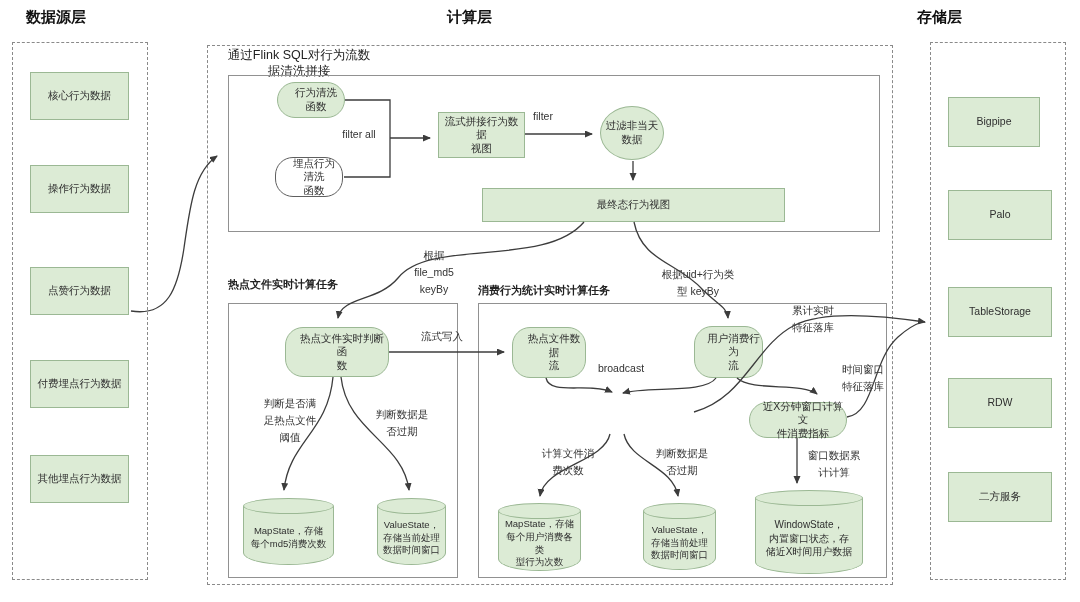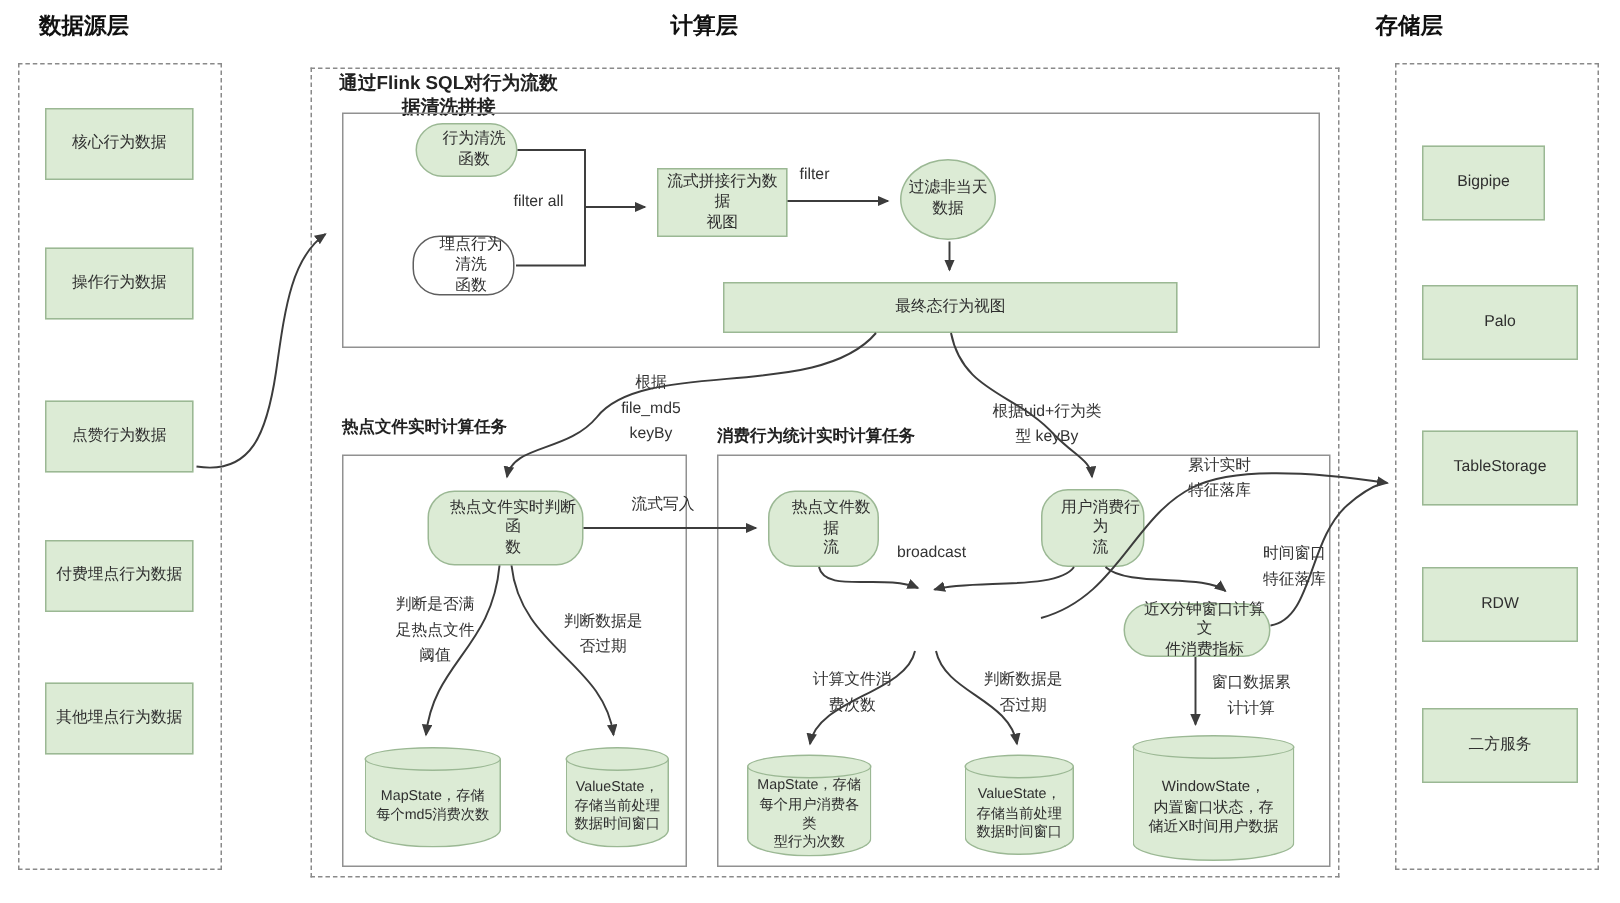--- a/index.html
+++ b/index.html
@@ -10,21 +10,21 @@
   .dashed{position:absolute;border:1.5px dashed #8a8a8a;background:transparent;}
   .solid{position:absolute;border:1px solid #919191;background:transparent;}
   .node{position:absolute;display:flex;align-items:center;justify-content:center;
         text-align:center;white-space:pre-line;background:#dcebd5;border:1px solid #9bb894;
         font-size:10.5px;line-height:1.3;padding:2px;}
   .rnd{border-radius:18px;padding-left:12px;}
   .white{background:#ffffff;border:1px solid #5f5f5f;}
   .ellipse{border-radius:50%;}
   .lbl{position:absolute;color:#333;font-size:10.5px;text-align:center;white-space:pre-line;line-height:1.6;}
   .sect-title{position:absolute;font-size:11px;font-weight:600;color:#222;}
-  .caption{position:absolute;font-size:12.5px;font-weight:700;color:#222;text-align:center;
+  .caption{position:absolute;font-size:12.5px;font-weight:400;color:#222;text-align:center;
            white-space:pre-line;line-height:1.25;}
   .cyl{position:absolute;}
   .cyl-top{position:absolute;left:0;right:0;top:0;height:16px;border-radius:50%;
            background:#dcebd5;border:1px solid #9bb894;z-index:2;}
   .cyl-body{position:absolute;left:0;right:0;top:8px;bottom:0;background:#dcebd5;
             border:1px solid #9bb894;border-top:none;
             border-radius:0 0 50% 50% / 0 0 12px 12px;z-index:1;
             display:flex;align-items:center;justify-content:center;text-align:center;
             white-space:pre-line;font-size:9.5px;line-height:1.35;padding:10px 3px 4px 3px;}
   svg.wires{position:absolute;left:0;top:0;width:1080px;height:602px;pointer-events:none;z-index:5;}
@@ -41,21 +41,21 @@
   <div class="dashed" style="left:12px;top:42px;width:136px;height:538px;"></div>
   <div class="dashed" style="left:207px;top:45px;width:686px;height:540px;"></div>
   <div class="dashed" style="left:930px;top:42px;width:136px;height:538px;"></div>
 
   <div class="node" style="left:30px;top:72px;width:99px;height:48px;">核心行为数据</div>
   <div class="node" style="left:30px;top:165px;width:99px;height:48px;">操作行为数据</div>
   <div class="node" style="left:30px;top:267px;width:99px;height:48px;">点赞行为数据</div>
   <div class="node" style="left:30px;top:360px;width:99px;height:48px;">付费埋点行为数据</div>
   <div class="node" style="left:30px;top:455px;width:99px;height:48px;">其他埋点行为数据</div>
 
-  <div class="node" style="left:948px;top:97px;width:82px;height:50px;">Bigpipe</div>
+  <div class="node" style="left:948px;top:97px;width:92px;height:50px;">Bigpipe</div>
   <div class="node" style="left:948px;top:190px;width:104px;height:50px;">Palo</div>
   <div class="node" style="left:948px;top:287px;width:104px;height:50px;">TableStorage</div>
   <div class="node" style="left:948px;top:378px;width:104px;height:50px;">RDW</div>
   <div class="node" style="left:948px;top:472px;width:104px;height:50px;">二方服务</div>
 
   <div class="caption" style="left:215px;top:48px;width:168px;">通过Flink SQL对行为流数
 据清洗拼接</div>
   <div class="solid" style="left:228px;top:75px;width:652px;height:157px;"></div>
 
   <div class="node rnd" style="left:277px;top:82px;width:68px;height:36px;">行为清洗函数</div>

